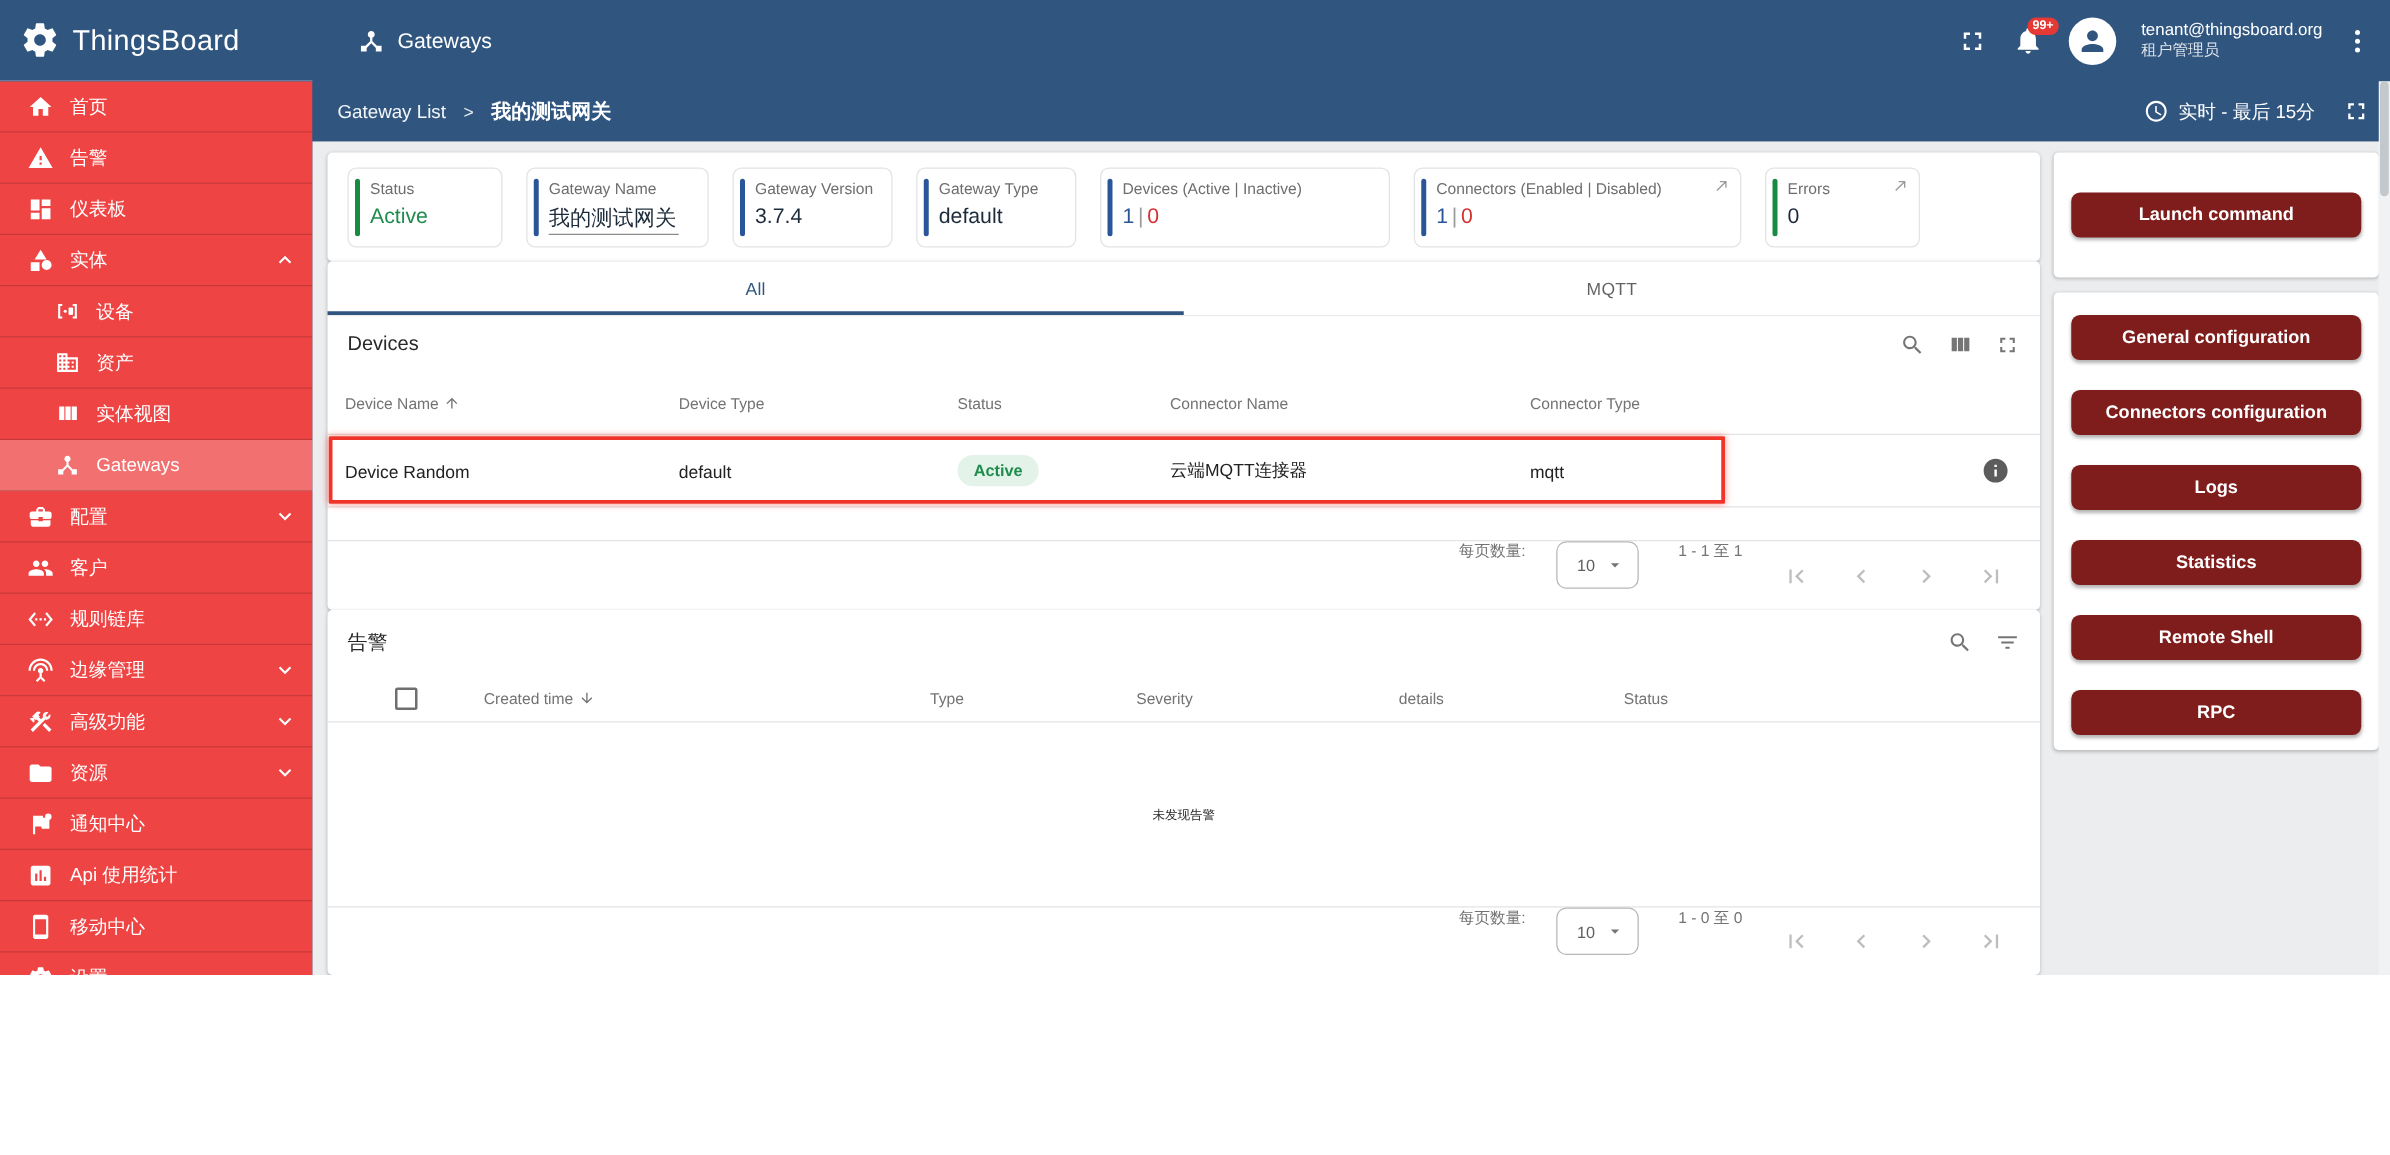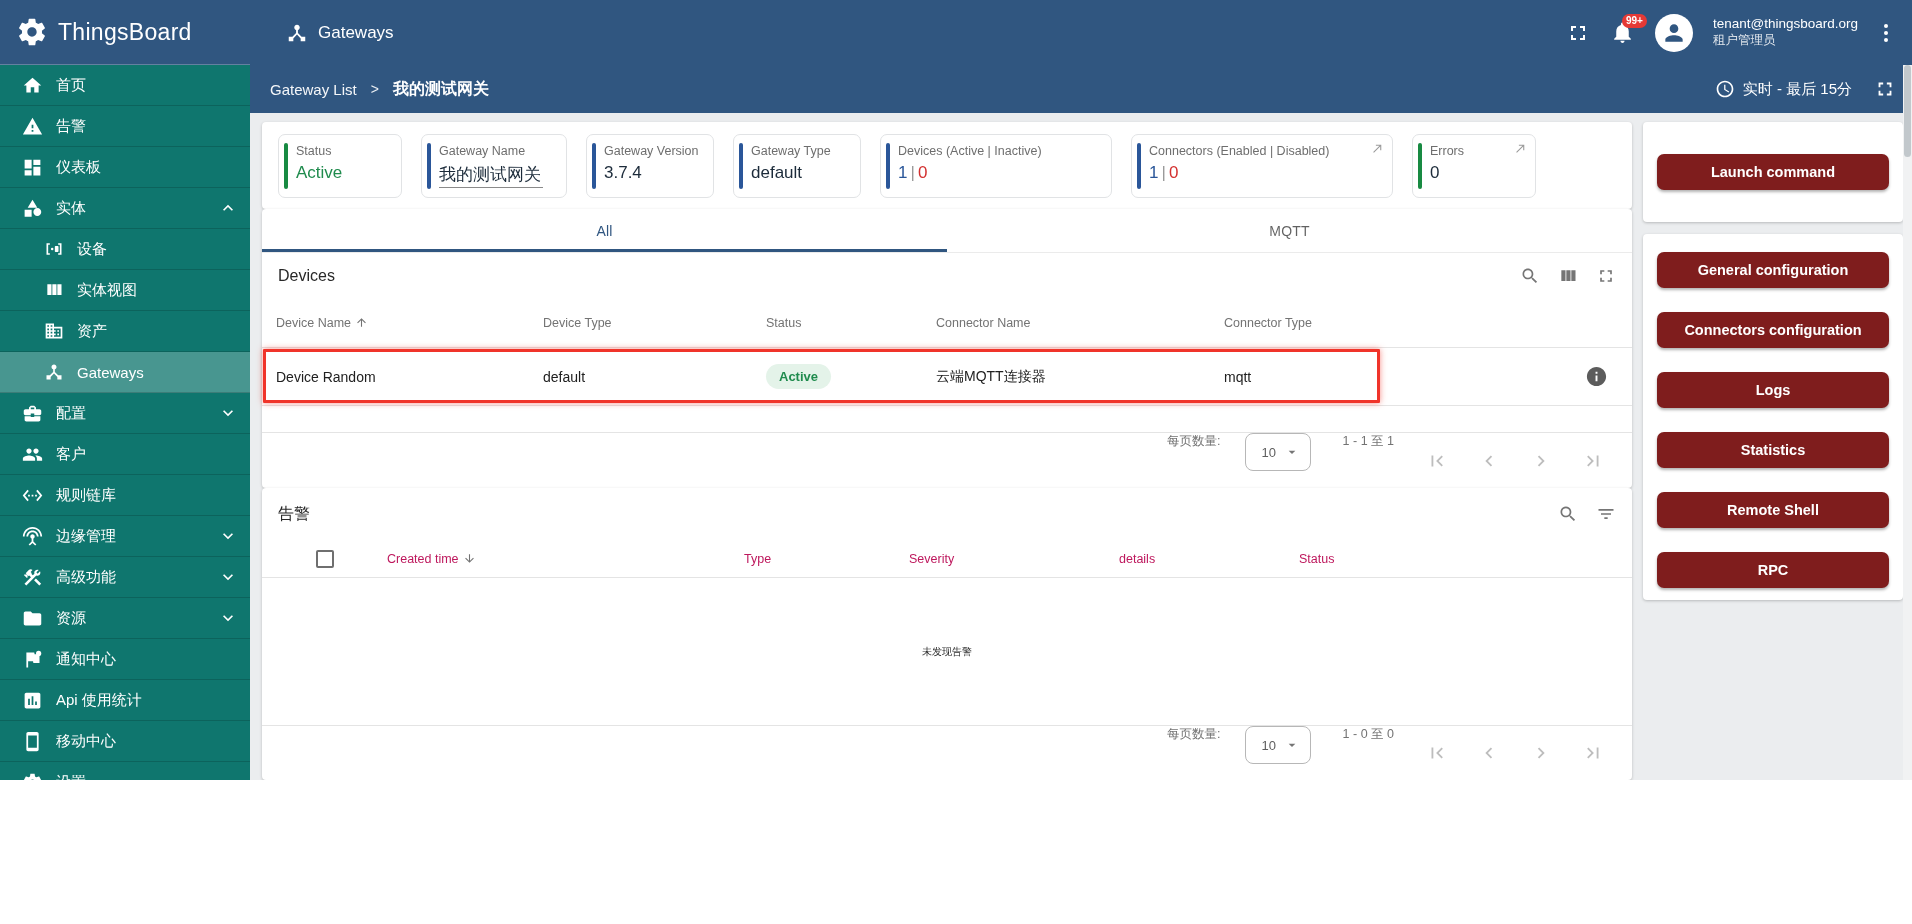--- a/index.html
+++ b/index.html
@@ -27,21 +27,21 @@
   
   .subbar { position:absolute; top:65px; left:250px; right:0; height:48px; background:#305680; display:flex; align-items:center; padding:0 16px 0 20px; z-index:4; }
   .crumb { display:flex; align-items:center; gap:14px; }
   .crumb-parent { color:rgba(255,255,255,0.95); font-size:15px; }
   .crumb-sep { color:rgba(255,255,255,0.9); font-size:14px; }
   .crumb-current { color:#fff; font-size:16px; font-weight:bold; }
   .subbar-right { margin-left:auto; display:flex; align-items:center; gap:22px; }
   .tw-label { color:#fff; font-size:15px; font-weight:500; display:flex; align-items:center; gap:8px; }
 
   
-  .sidebar { position:absolute; top:65px; left:0; width:250px; bottom:0; background:#0f766e; }
+  .sidebar { position:absolute; top:65px; left:0; width:250px; bottom:0; background:#ef4444; }
   .nav-item { position:relative; height:41px; display:flex; align-items:center; gap:13px; padding-left:22px; border-bottom:1px solid rgba(0,0,0,0.16); cursor:pointer; color:#fff; }
   .nav-item.child { padding-left:44px; }
   .nav-item.active { background:rgba(255,255,255,0.24); }
   .nav-label { font-size:15px; font-weight:500; }
   .nav-chevron { position:absolute; right:12px; top:50%; transform:translateY(-50%); }
   .nav-chevron.up { transform:translateY(-50%) rotate(180deg); }
 
   
   .content { position:absolute; top:113px; left:250px; right:0; bottom:0; background:#ebedef; padding:9px 9px 0 12px; display:flex; gap:11px; }
   .main-col { width:1370px; display:flex; flex-direction:column; }
@@ -84,21 +84,21 @@
   .spacer { flex:1; }
   .pag { height:56px; display:flex; justify-content:flex-end; gap:24px; padding-right:28px; border-top:1px solid #e4e4e4; font-size:12.5px; color:#737373; }
   .pg-select { width:66px; height:38px; border:1px solid #b7b7b7; border-radius:8px; display:flex; align-items:center; justify-content:space-between; padding:0 10px 0 16px; cursor:pointer; color:#5f5f5f; font-size:13px; }
   .pg-range { margin:0 8px; }
   .pg-nav { display:flex; align-items:center; gap:30px; }
   .pg-nav .ic { cursor:pointer; }
 
   
   .alarms-panel { height:335px; display:flex; flex-direction:column; }
   .alarm-head { height:52px; display:flex; align-items:center; padding:0 16px; }
-  .ahead { height:38px; display:flex; align-items:center; border-bottom:1px solid #e4e4e4; font-size:12.5px; color:#be185d; font-weight:500; }
+  .ahead { height:38px; display:flex; align-items:center; border-bottom:1px solid #e4e4e4; font-size:12.5px; color:#737373; font-weight:500; }
   .a1 { width:125px; display:flex; justify-content:center; } .a2 { width:357px; } .a3 { width:165px; } .a4 { width:210px; } .a5 { width:180px; } .a6 { flex:1; }
   .checkbox { width:18px; height:18px; border:2px solid #6f6f6f; border-radius:2px; background:#fff; cursor:pointer; }
   .alarm-body { flex:1; display:flex; align-items:center; justify-content:center; font-size:10px; color:#2b2b2b; }
   .pag.alarm-pag { height:55px; }
 
   
   .launch-card { height:100px; display:flex; align-items:center; justify-content:center; }
   .actions-card { height:366px; display:flex; flex-direction:column; align-items:center; padding-top:18px; gap:24px; }
   .btn-primary { width:232px; height:36px; background:#7f1d1d; border:none; border-radius:7px; color:#fff; font-size:14.5px; font-weight:bold; font-family:"Liberation Sans", sans-serif; cursor:pointer; box-shadow:0 2px 3px rgba(0,0,0,0.3); }
 
@@ -230,33 +230,33 @@
             <circle cx="9.8" cy="12" r="1.5"></circle>
             <rect x="13" y="8.5" width="4.4" height="7" rx="0.8"></rect>
           </svg>
         </span>
       <span class="nav-label">设备</span>
     </div>
 
     <div class="nav-item child">
       <span class="ic">
           <svg width="20" height="20" viewBox="0 0 24 24" fill="#fff">
+            <path d="M12 7V3H2v18h20V7H12zM6 19H4v-2h2v2zm0-4H4v-2h2v2zm0-4H4V9h2v2zm0-4H4V5h2v2zm4 12H8v-2h2v2zm0-4H8v-2h2v2zm0-4H8V9h2v2zm0-4H8V5h2v2zm10 12h-8v-2h2v-2h-2v-2h2v-2h-2V9h8v10zm-2-8h-2v2h2v-2zm0 4h-2v2h2v-2z"></path>
+          </svg>
+        </span>
+      <span class="nav-label">资产</span>
+    </div>
+
+    <div class="nav-item child">
+      <span class="ic">
+          <svg width="20" height="20" viewBox="0 0 24 24" fill="#fff">
             <path d="M10 18h5V5h-5v13zm-6 0h5V5H4v13zM16 5v13h5V5h-5z"></path>
           </svg>
         </span>
       <span class="nav-label">实体视图</span>
-    </div>
-
-    <div class="nav-item child">
-      <span class="ic">
-          <svg width="20" height="20" viewBox="0 0 24 24" fill="#fff">
-            <path d="M12 7V3H2v18h20V7H12zM6 19H4v-2h2v2zm0-4H4v-2h2v2zm0-4H4V9h2v2zm0-4H4V5h2v2zm4 12H8v-2h2v2zm0-4H8v-2h2v2zm0-4H8V9h2v2zm0-4H8V5h2v2zm10 12h-8v-2h2v-2h-2v-2h2v-2h-2V9h8v10zm-2-8h-2v2h2v-2zm0 4h-2v2h2v-2z"></path>
-          </svg>
-        </span>
-      <span class="nav-label">资产</span>
     </div>
 
     <div class="nav-item child active">
       <span class="ic">
           <svg width="20" height="20" viewBox="0 0 24 24" fill="#fff">
             <path d="M17 16l-4-4V8.82C14.16 8.4 15 7.3 15 6c0-1.66-1.34-3-3-3S9 4.34 9 6c0 1.3.84 2.4 2 2.82V12l-4 4H3v5h5v-3.05l4-4.2 4 4.2V21h5v-5h-4z"></path>
           </svg>
         </span>
       <span class="nav-label">Gateways</span>
     </div>

